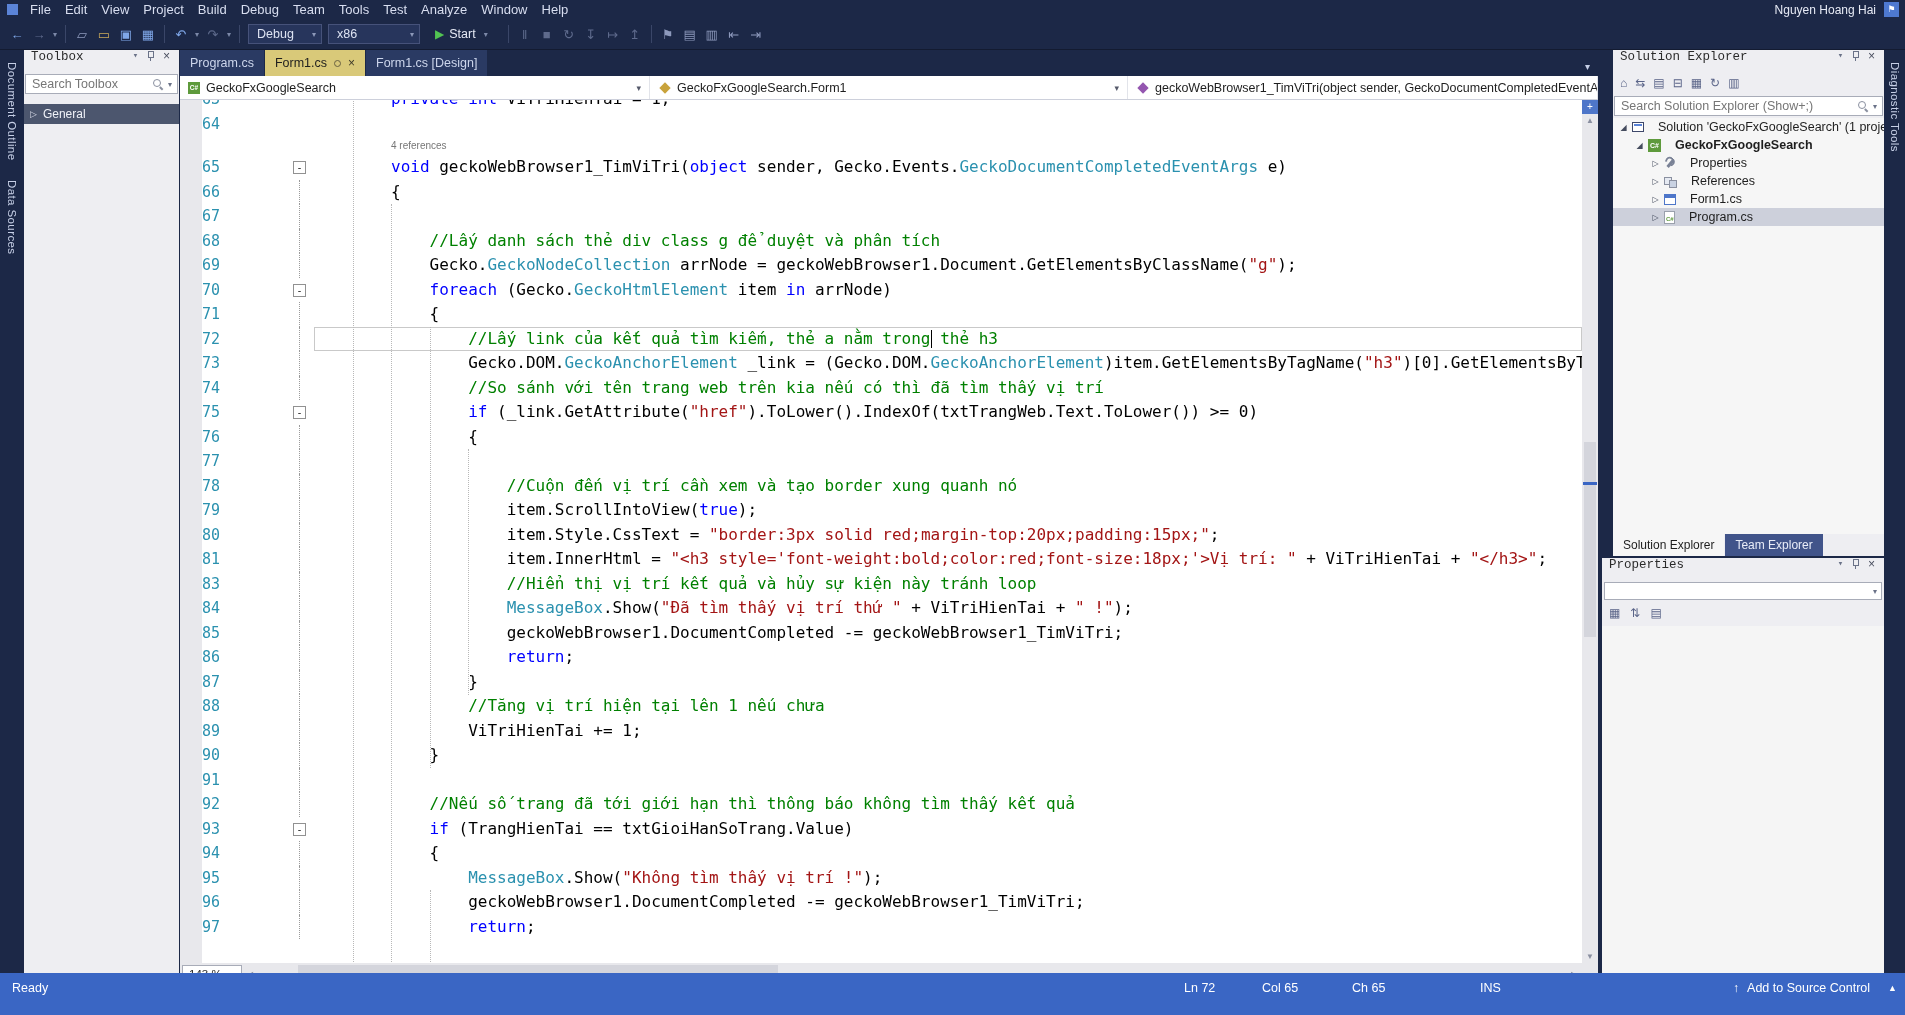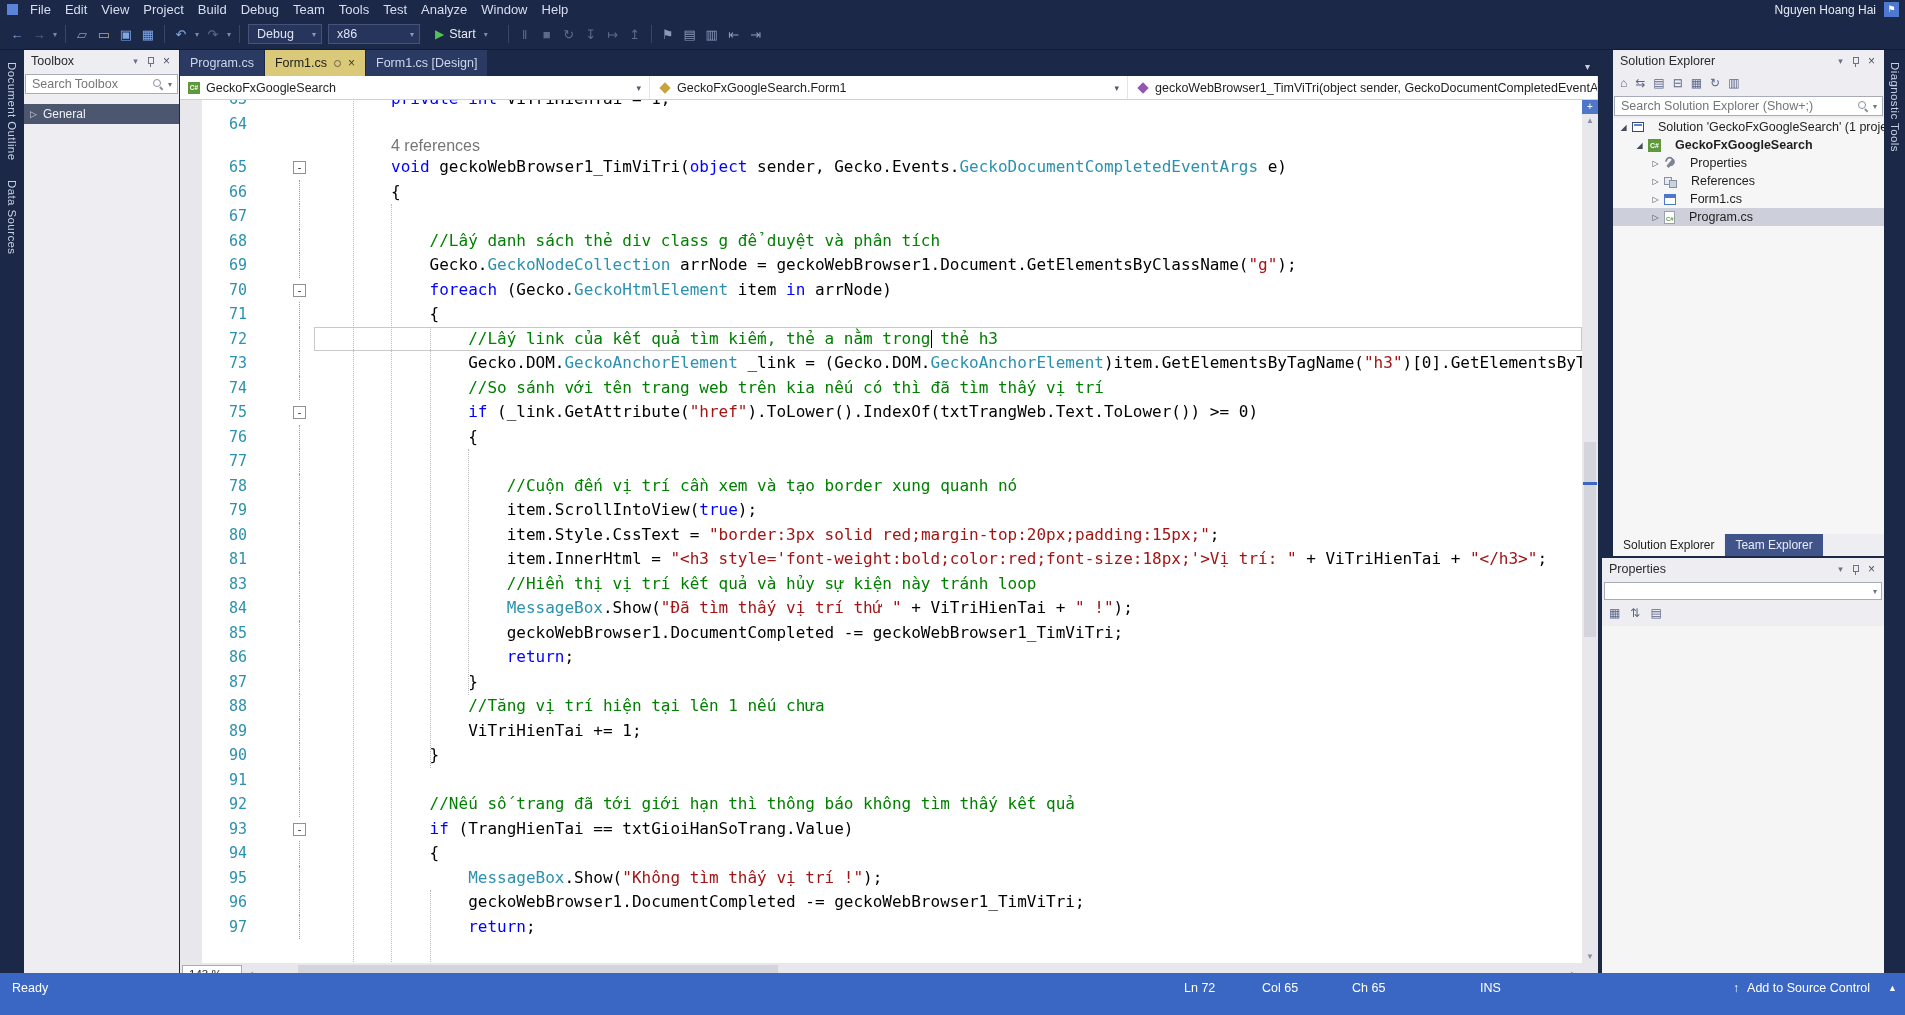--- a/index.html
+++ b/index.html
@@ -21,21 +21,21 @@
   .tb-combo .clabel{flex:1;}
   .tb-combo-chev{font-size:8px;color:#8C98B8;margin-left:6px;}
   .tb-start{display:flex;align-items:center;gap:5px;color:#E6EAF5;font-size:12.5px;padding:0 8px;margin:0 4px;flex:none;}
   .play-glyph{color:#52C452;font-size:12px;}
   
   .content{position:absolute;top:50px;left:0;right:0;bottom:30px;}
   .left-rail{position:absolute;left:0;top:0;bottom:0;width:24px;display:flex;flex-direction:column;align-items:center;padding-top:12px;gap:20px;}
   .right-rail{position:absolute;right:0;top:0;bottom:0;width:21px;display:flex;flex-direction:column;align-items:center;padding-top:12px;gap:20px;}
   .rail-tab{writing-mode:vertical-rl;color:#C6CFE6;font-size:11.5px;letter-spacing:.4px;white-space:nowrap;}
   
-  .panel-header{height:22px;display:flex;align-items:center;padding:0 5px 0 7px;font-size:12.5px;color:#2B2B2B;}
+  .panel-header{height:22px;display:flex;padding:0 5px 0 7px;font-size:12.5px;color:#2B2B2B;font-family:Liberation Mono, monospace;}
   .panel-header .sp{flex:1;}
   .hdr-chev{width:15px;text-align:center;color:#6A7288;font-size:9px;}
   .hdr-x{width:15px;text-align:center;color:#4A4F60;font-size:12px;}
   .i-pin{position:relative;width:10px;height:11px;display:inline-block;margin:0 3px;}
   .i-pin::before{content:"";position:absolute;left:2px;top:1px;width:4px;height:5px;border:1px solid #6A7288;background:transparent;}
   .i-pin::after{content:"";position:absolute;left:4px;top:8px;width:1px;height:3px;background:#6A7288;}
   .searchbox{margin:2px 1px;height:20px;background:#fff;border:1px solid #A8ACB8;display:flex;align-items:center;padding:0 5px 0 6px;font-size:12.5px;}
   .ph{flex:1;color:#767676;white-space:nowrap;overflow:hidden;}
   .i-mag{position:relative;width:11px;height:11px;display:inline-block;flex:none;}
   .i-mag::before{content:"";position:absolute;left:0;top:0;width:6px;height:6px;border:1.5px solid #8A90A0;border-radius:50%;}
@@ -61,25 +61,25 @@
   .ni-proj{width:12px;height:12px;background:#5E9A3C;color:#fff;font:bold 6.5px/12px "Liberation Sans",sans-serif;text-align:center;}
   .ni-proj::after{content:"C#";}
   .ni-class{width:8px;height:8px;background:#C9A33B;transform:rotate(45deg);margin:0 8px 0 3px;}
   .ni-method{width:8px;height:8px;background:#9456B0;transform:rotate(45deg);margin:0 8px 0 3px;}
   
   .code-pane{position:absolute;top:50px;left:0;right:16px;bottom:22px;background:linear-gradient(to right,#E8E8EC 22px,#FFFFFF 22px);overflow:hidden;font-family:"DejaVu Sans Mono",monospace;font-size:16px;}
   .ed-row{display:flex;height:24.5px;line-height:24.5px;}
   .clip-top{margin-top:-13px;}
   .lens-row{height:19px;line-height:19px;}
   .c-margin{width:22px;flex:none;}
-  .c-num{width:54px;flex:none;text-align:right;padding-right:9px;color:#2B91AF;font-size:15px;}
+  .c-num{width:54px;flex:none;padding-right:9px;color:#2B91AF;font-size:15px;}
   .c-fold{width:58px;flex:none;position:relative;}
   .c-code{flex:1;white-space:pre;position:relative;color:#000;overflow:hidden;}
   .cur .c-code{box-shadow:inset 0 0 0 1px #C9C9C9;}
-  .lens-text{font-family:"Liberation Sans",sans-serif;font-size:16px;color:#767676;padding-left:77px;}
+  .lens-text{font-family:"Liberation Sans",sans-serif;font-size:10px;color:#767676;padding-left:77px;}
   .tok-k{color:#0000FF;}.tok-t{color:#2B91AF;}.tok-s{color:#A31515;}.tok-c{color:#008000;}.tok-p{color:#000;}
   .foldbox{position:absolute;right:8px;top:6px;width:13px;height:13px;border:1px solid #919191;background:#fff;color:#222;font:10px/11px "DejaVu Sans Mono",monospace;text-align:center;}
   .foldline{position:absolute;right:14px;top:0;bottom:0;border-left:1px dotted #9A9A9A;}
   .iguide{position:absolute;width:0;border-left:1px dotted #B8B8B8;}
   .caret{position:absolute;top:3px;width:1.5px;height:18px;background:#000;}
   
   .vscroll{position:absolute;top:50px;right:0;width:16px;bottom:22px;background:#E8E8EC;}
   .split-box{position:absolute;top:0;left:0;width:16px;height:14px;background:#4E76C9;color:#fff;font-size:10px;line-height:14px;text-align:center;}
   .vs-arrow{position:absolute;left:0;width:16px;height:13px;color:#8A8FA0;font-size:8px;text-align:center;line-height:13px;}
   .vs-thumb{position:absolute;left:2px;right:2px;background:#D4D5DC;}

